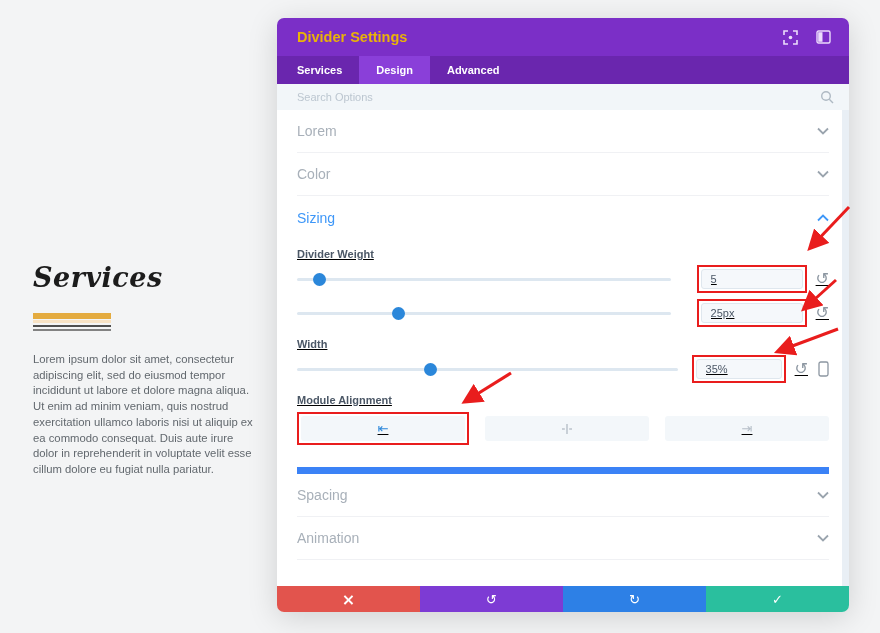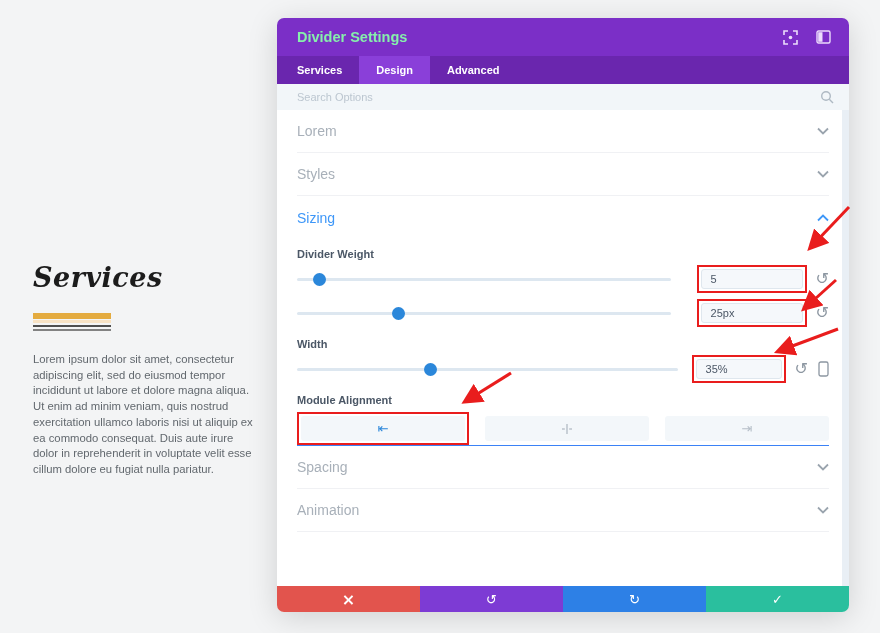--- a/index.html
+++ b/index.html
@@ -19,21 +19,21 @@
   .stripe-gray   { height:2px; background:#828282; margin-top:2px; }
   .preview-paragraph { font-size:11.3px; line-height:15.7px; color:#62686e; }
 
   
   .modal { position:absolute; left:277px; top:18px; width:572px; height:594px;
     display:flex; flex-direction:column; border-radius:7px;
     box-shadow:0 5px 30px rgba(0,0,0,.15); }
 
   .modal-header { height:38px; background:#7b2fc7; border-radius:7px 7px 0 0;
     display:flex; align-items:center; padding:0 18px 0 20px; flex:0 0 auto; }
-  .modal-title { flex:1; color:#86efac; font-size:14.5px; font-weight:bold; }
+  .modal-title { flex:1; color:#eab308; font-size:14.5px; font-weight:bold; }
   .header-icon { margin-left:18px; display:flex; align-items:center; cursor:pointer; }
 
   .tabs { height:28px; background:#6a26ae; display:flex; padding-left:3px; flex:0 0 auto; }
   .tab { padding:0 17px; line-height:28px; color:#fff; font-size:11px; font-weight:bold; cursor:pointer; }
   .tab.active { background:#8a3fd9; }
 
   .search-row { height:26px; background:#f2f6f9; display:flex; align-items:center;
     padding:0 15px 0 20px; flex:0 0 auto;gap:46px; }
   .search-input { flex:1; background:transparent; border:none; outline:none;
     font-size:11px; color:#5a646e; font-family:inherit; }
@@ -42,21 +42,21 @@
   .mbody { flex:1; background:#fff; position:relative; overflow:hidden; }
   .scroll-track { position:absolute; right:0; top:0; bottom:0; width:7px; background:#e9eff5; }
   .content { padding:0 20px; }
 
   .sec-row { height:43px; display:flex; align-items:center; justify-content:space-between;
     border-bottom:1px solid #f0f1f4; cursor:pointer; }
   .sec-row.heading { height:44px; border-bottom:none; }
   .sec-label { font-size:14px; color:#a8b0b9; }
   .sec-label.blue { color:#3e97f8; }
 
-  .sizing-fields { border-bottom:1px solid #3b82f6; }
+  .sizing-fields { padding-bottom:22px; border-bottom:7px solid #3b82f6;text-decoration:underline; }
   .field-label { font-size:11px; font-weight:bold; color:#4b5766; margin:8px 0 2px; }
   .control-row { display:flex; align-items:center; height:34px; }
 
   .slider { position:relative; flex:1; height:13px; margin-right:26px; cursor:pointer; }
   .slider.wide { margin-right:14px; }
   .slider .track { position:absolute; left:0; right:0; top:5px; height:3px;
     background:#dde7f0; border-radius:2px; }
   .slider .thumb { position:absolute; top:0; width:13px; height:13px;
     background:#2b87da; border-radius:50%; }
 
@@ -145,21 +145,21 @@
         <div class="sec-row">
           <span class="sec-label">Lorem</span>
           <span style="display:flex;">
             <svg width="12" height="8" viewBox="0 0 12 8" fill="none" stroke="#9aa4ae" stroke-width="1.8">
                 <polyline points="1,1.5 6,6.5 11,1.5"></polyline>
               </svg>
           </span>
         </div>
 
         <div class="sec-row">
-          <span class="sec-label">Styles</span>
+          <span class="sec-label">Color</span>
           <span style="display:flex;">
             <svg width="12" height="8" viewBox="0 0 12 8" fill="none" stroke="#9aa4ae" stroke-width="1.8">
                 <polyline points="1,1.5 6,6.5 11,1.5"></polyline>
               </svg>
           </span>
         </div>
 
         <div class="sec-row heading">
           <span class="sec-label blue">Sizing</span>
           <span style="display:flex;">

